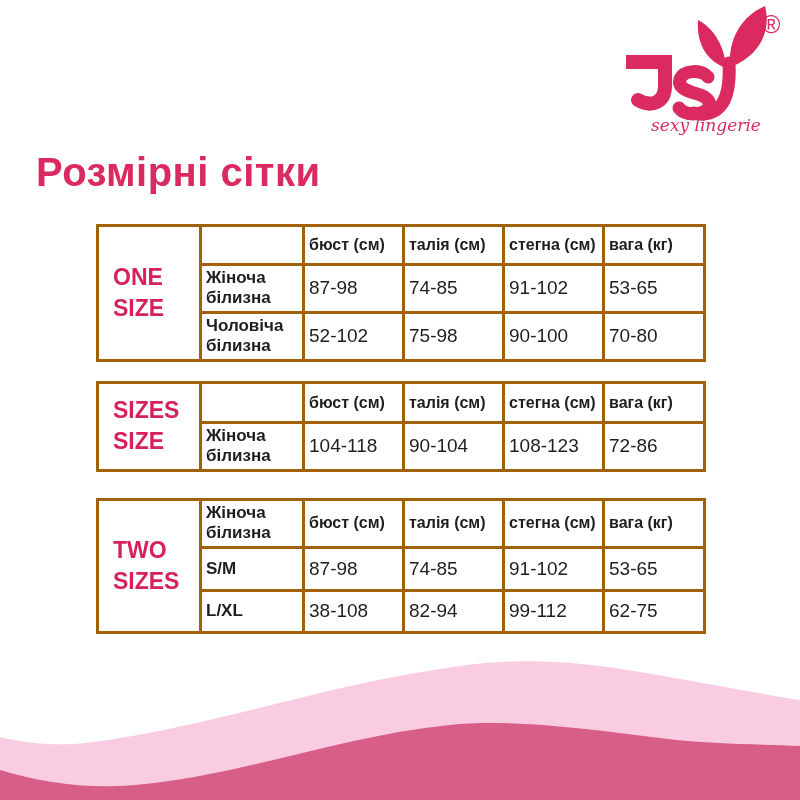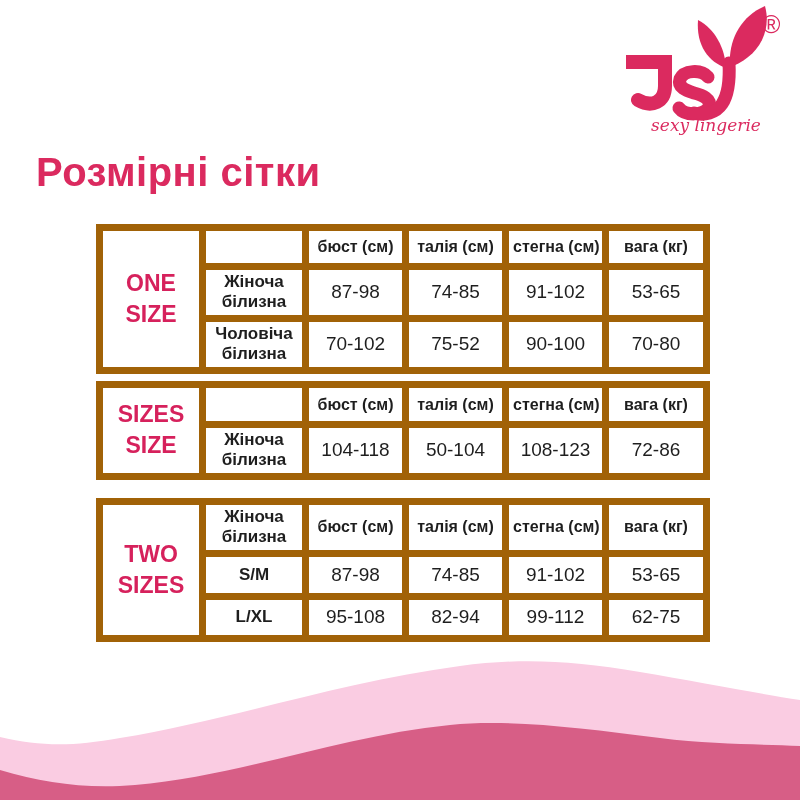--- a/index.html
+++ b/index.html
@@ -17,21 +17,21 @@
     text-align:left;font-size:40px;font-weight:bold;color:#db2a5f;
     letter-spacing:0.5px;
     padding-left:36px;
   }
   
   .grid{
     position:absolute;left:96px;border-collapse:collapse;table-layout:fixed;
     width:608px;background:#fff;
   }
   .grid td{
-    border:7px solid #a16207;text-align:center;vertical-align:middle;
+    border:3px solid #a16207;vertical-align:middle;
     padding:2px 4px;overflow:hidden;
   }
   .grid col.c-size{width:103px;}
   .grid col.c-label{width:103px;}
   .grid col.c-data{width:100px;}
   .grid col.c-data-last{width:101px;}
   td.size-cell{
     font-size:23px;font-weight:bold;color:#d6215c;line-height:1.35;
     padding:0 14px;
   }
@@ -91,22 +91,22 @@
     </tr>
     <tr class="r-d1">
       <td class="row-label">Жіноча білизна</td>
       <td class="value-cell">87-98</td>
       <td class="value-cell">74-85</td>
       <td class="value-cell">91-102</td>
       <td class="value-cell">53-65</td>
     </tr>
     <tr class="r-d2">
       <td class="row-label">Чоловіча білизна</td>
-      <td class="value-cell">70-102</td>
-      <td class="value-cell">75-52</td>
+      <td class="value-cell">52-102</td>
+      <td class="value-cell">75-98</td>
       <td class="value-cell">90-100</td>
       <td class="value-cell">70-80</td>
     </tr>
   </tbody>
 </table>
 
 <table class="grid" id="table-plus-size">
   <colgroup>
     <col class="c-size">
       <col class="c-label">
@@ -120,21 +120,21 @@
       <td class="size-cell" rowspan="2">SIZES SIZE</td>
       <td class="col-head"></td>
       <td class="col-head">бюст (см)</td>
       <td class="col-head">талія (см)</td>
       <td class="col-head">стегна (см)</td>
       <td class="col-head">вага (кг)</td>
     </tr>
     <tr class="r-d3">
       <td class="row-label">Жіноча білизна</td>
       <td class="value-cell">104-118</td>
-      <td class="value-cell">50-104</td>
+      <td class="value-cell">90-104</td>
       <td class="value-cell">108-123</td>
       <td class="value-cell">72-86</td>
     </tr>
   </tbody>
 </table>
 
 <table class="grid" id="table-two-sizes">
   <colgroup>
     <col class="c-size">
       <col class="c-label">
@@ -154,21 +154,21 @@
     </tr>
     <tr class="r-d4">
       <td class="row-label">S/M</td>
       <td class="value-cell">87-98</td>
       <td class="value-cell">74-85</td>
       <td class="value-cell">91-102</td>
       <td class="value-cell">53-65</td>
     </tr>
     <tr class="r-d5">
       <td class="row-label">L/XL</td>
-      <td class="value-cell">95-108</td>
+      <td class="value-cell">38-108</td>
       <td class="value-cell">82-94</td>
       <td class="value-cell">99-112</td>
       <td class="value-cell">62-75</td>
     </tr>
   </tbody>
 </table>
 
 <svg class="waves" viewBox="0 0 800 180" preserveAspectRatio="none">
   <path d="M0,117 C40,126 70,127 120,118 C230,100 340,62 460,46 C520,38 570,40 640,52 C700,62 760,74 800,80 L800,180 L0,180 Z" fill="#facce2"></path>
   <path d="M0,150 C45,163 85,169 135,165 C240,156 340,116 450,105 C510,99 580,108 660,118 C715,125 765,124 800,126 L800,180 L0,180 Z" fill="#d75e86"></path>

